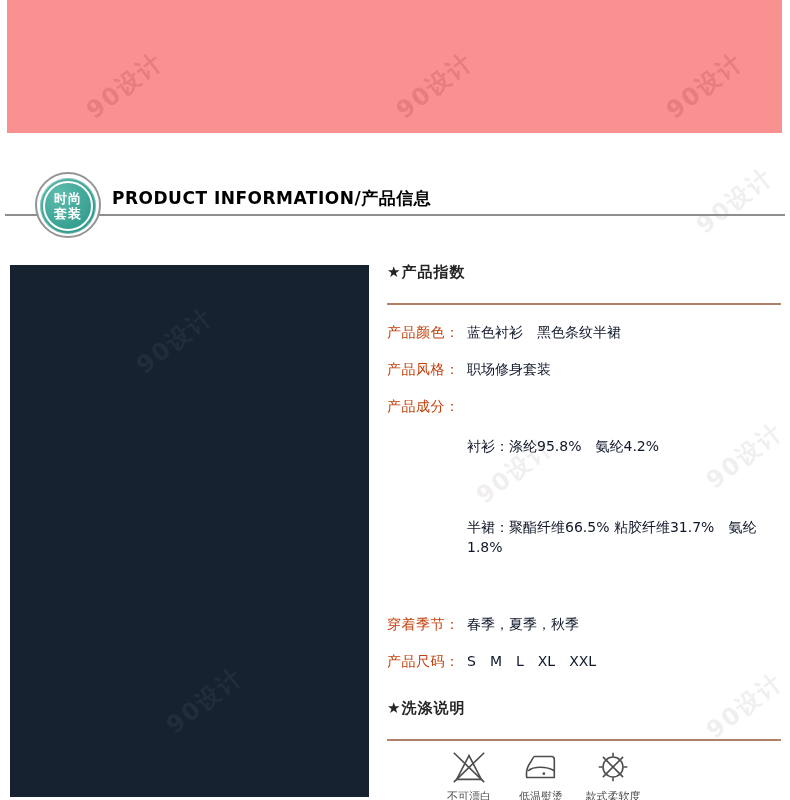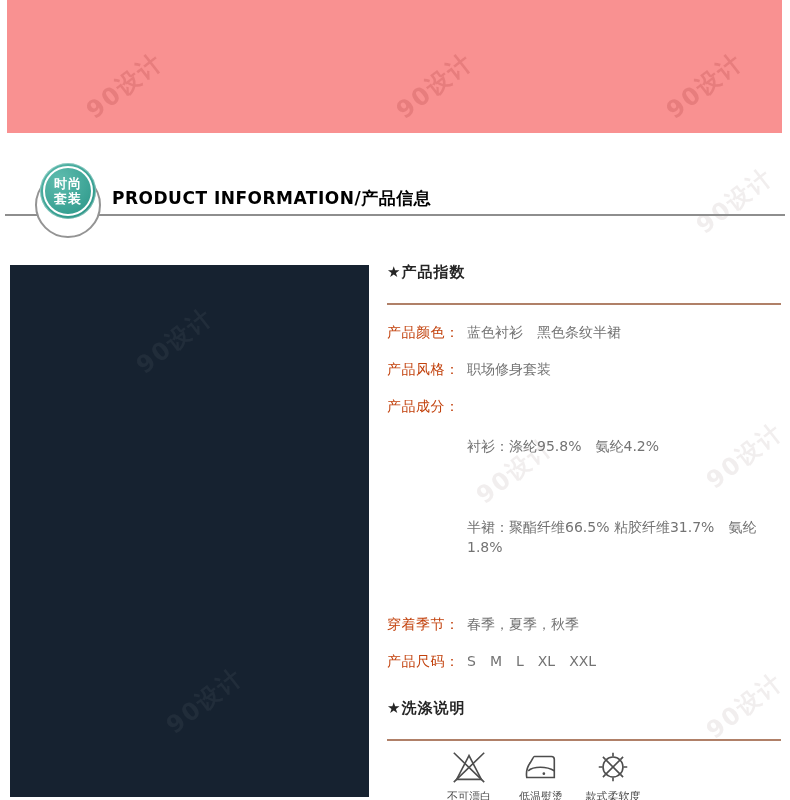--- a/index.html
+++ b/index.html
@@ -6,40 +6,40 @@
   #stage{position:relative;width:790px;height:800px;overflow:hidden;background:#fff;
          font-family:"DejaVu Sans","Liberation Sans",sans-serif;}
 
   
   .banner{position:absolute;left:7px;top:0;width:775px;height:133px;background:#f99191;}
 
   
   .header-line{position:absolute;left:5px;top:214px;width:780px;height:2px;background:#8e8e8e;}
   .badge-arc{position:absolute;left:35px;top:172px;width:66px;height:66px;border-radius:50%;
              background:#fff;border:2px solid #949494;box-sizing:border-box;}
-  .badge{position:absolute;left:40px;top:163px;width:56px;height:56px;border-radius:50%;
+  .badge{position:absolute;left:40px;top:178px;width:56px;height:56px;border-radius:50%;
          background:radial-gradient(circle at 35% 30%, #5fbcae, #3aa294 60%, #22897b);
          box-shadow:inset 0 0 0 1px rgba(255,255,255,.35);}
   .badge-inner{position:absolute;inset:3px;border:2px solid #fff;border-radius:50%;
                display:flex;flex-direction:column;align-items:center;justify-content:center;}
   .badge-inner span{color:#fff;font-size:13px;font-weight:bold;line-height:15px;letter-spacing:1px;}
   .header-title{position:absolute;left:112px;top:187px;font-size:17px;font-weight:bold;
                 color:#000000;letter-spacing:.5px;white-space:nowrap;}
 
   
   .product-image{position:absolute;left:10px;top:265px;width:359px;height:532px;background:#162230;}
 
   
   .panel{position:absolute;left:387px;top:263px;width:394px;}
   .section-title{font-size:15px;font-weight:bold;color:#252525;letter-spacing:1px;
                  padding-bottom:21px;border-bottom:2px solid #b08068;}
   .washing-title{margin-top:28px;}
   .info-row{display:flex;margin-top:17px;font-size:14px;line-height:20px;}
   .lbl{color:#c2410c;width:80px;flex-shrink:0;letter-spacing:.5px;white-space:nowrap;}
-  .val{color:#737373;white-space:pre-wrap;}
+  .val{color:#0f172a;white-space:pre-wrap;}
   .val .line2{margin-top:21px;}
 
   
   .icons-row{display:flex;margin-top:7px;margin-left:50px;gap:8px;}
   .icon-item{width:64px;display:flex;flex-direction:column;align-items:center;}
   .icon-item svg{width:38px;height:38px;stroke:#4d4d4d;fill:none;stroke-width:1.7;}
   .icon-label{font-size:11px;color:#4a4a4a;margin-top:3px;white-space:nowrap;}
   .icon-num{font:bold 13px "DejaVu Sans",sans-serif;fill:#4d4d4d;stroke:none;}
 
   

